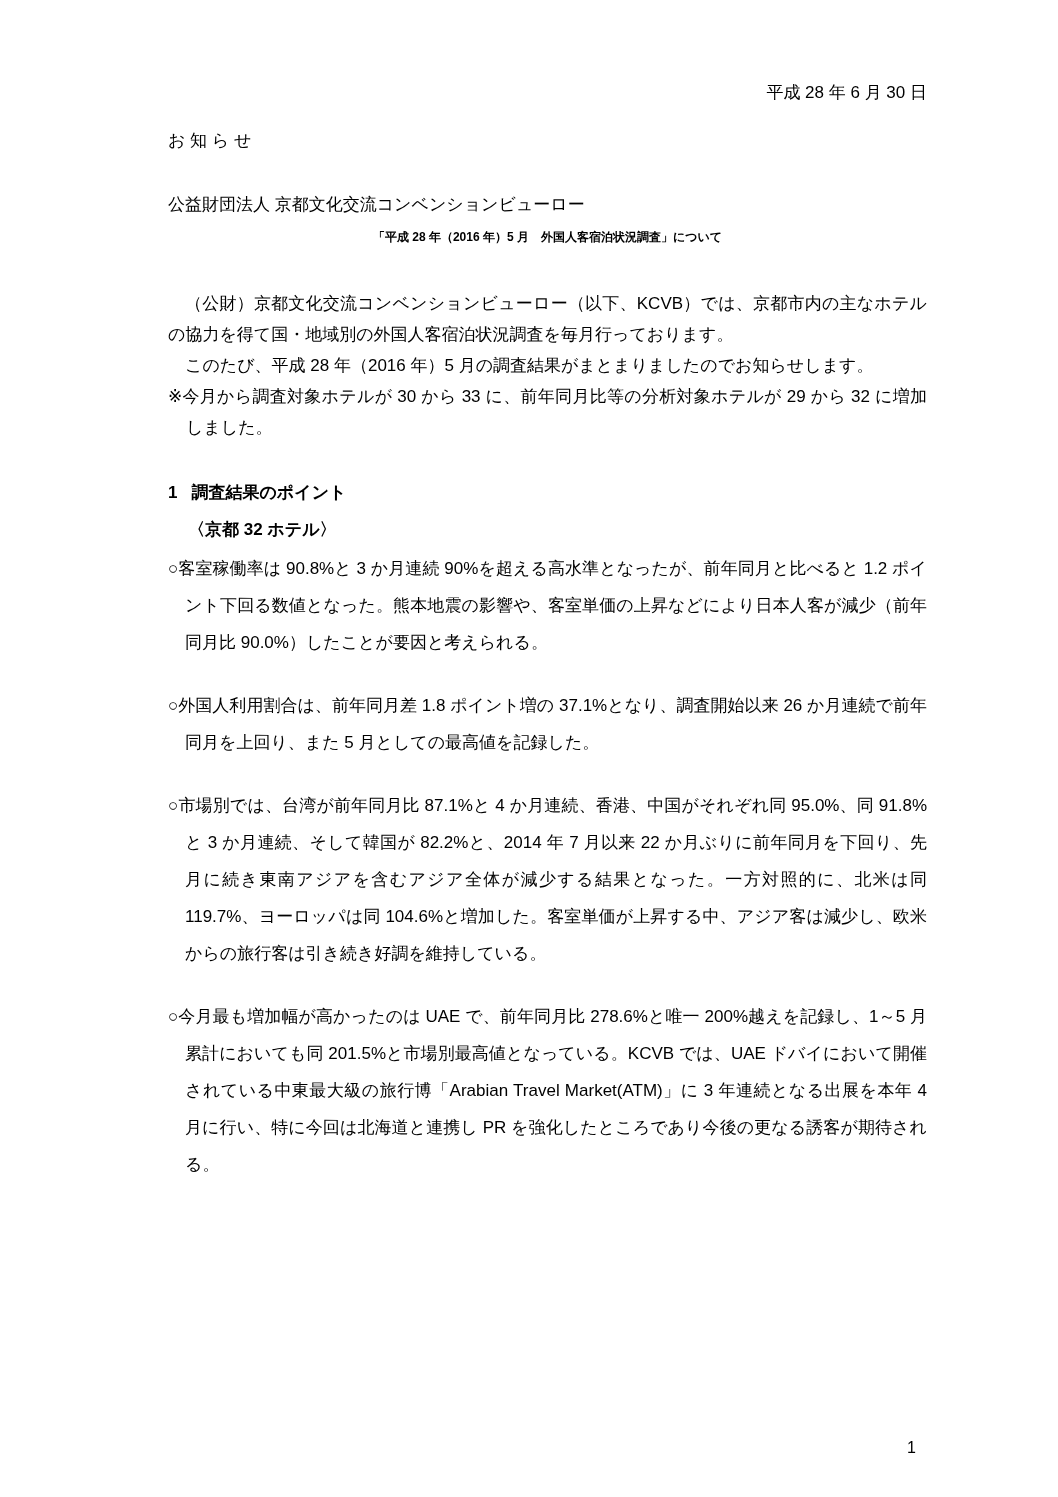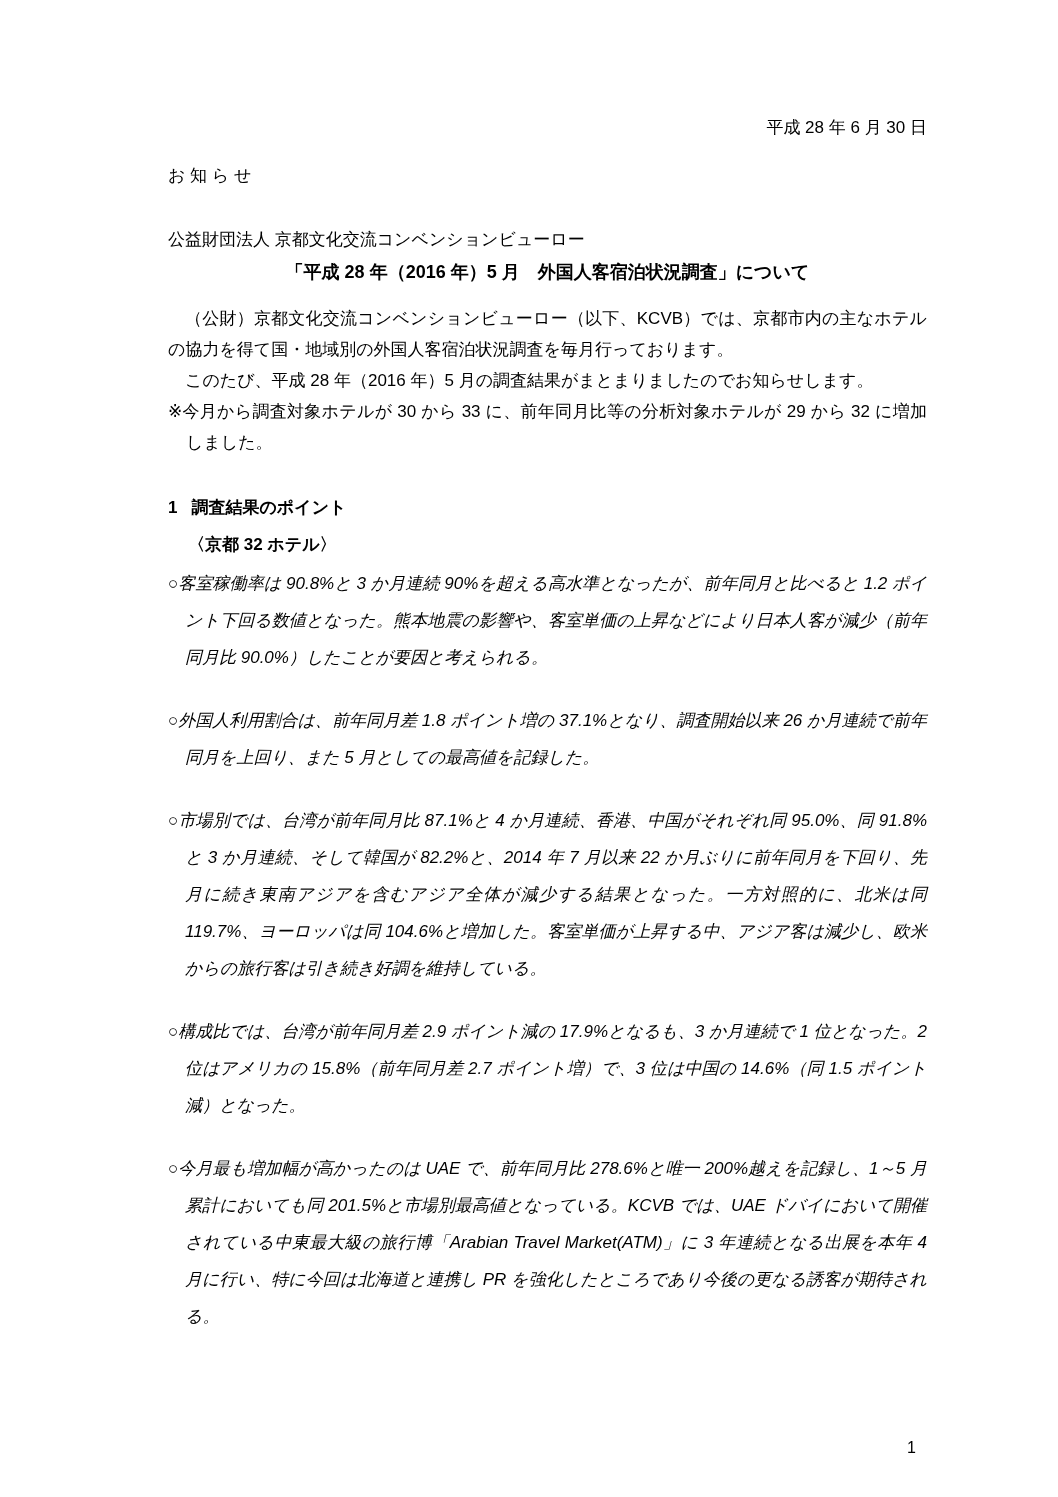--- a/index.html
+++ b/index.html
@@ -1,21 +1,21 @@
 <!DOCTYPE html>
 <html lang="ja"><head>
 <meta charset="utf-8">
 <style>
   html, body { margin: 0; padding: 0; background: #ffffff; }
   .page {
     position: relative;
     width: 1058px;
     height: 1497px;
     box-sizing: border-box;
-    padding: 112px 131px 0 168px;
+    padding: 77px 131px 0 168px;
     background: #ffffff;
     color: #000000;
     font-family: "Liberation Sans", "DejaVu Sans", sans-serif;
     font-size: 17px;
     overflow: hidden;
   }
   .page p, .page h1 { margin: 0; }
 
   .date-line {
     text-align: right;
@@ -26,51 +26,51 @@
     line-height: 32px;
   }
   .org-line {
     margin-top: 32px;
     text-align: left;
     line-height: 32px;
   }
   .doc-title {
     margin-top: 34px;
     text-align: center;
-    font-size: 18px;
+    font-size: 12px;
     font-weight: bold;
     line-height: 32px;
     white-space: nowrap;
   }
   .intro {
     line-height: 31px;
     text-align: justify;
   }
-  .intro.first { margin-top: 15px; }
+  .intro.first { margin-top: 35px; }
   .indent1 { text-indent: 17px; }
   .note-hang {
     padding-left: 18px;
     text-indent: -18px;
   }
   .section-heading {
     margin-top: 34px;
     font-weight: bold;
     line-height: 32px;
   }
   .section-heading .h-num {
     display: inline-block;
     margin-right: 14px;
   }
   .section-subheading {
     margin-top: 5px;
     margin-left: 20px;
     font-weight: bold;
     line-height: 32px;
   }
-  .bullet-list { margin-top: 4px; font-style: italic; }
+  .bullet-list { margin-top: 4px; }
   .bullet {
     margin-left: 40px;
     padding-left: 17px;
     text-indent: -17px;
     line-height: 37px;
     text-align: justify;
   }
   .bullet + .bullet { margin-top: 26px; }
   .page-number {
     position: absolute;
@@ -102,19 +102,18 @@
   <div class="section-heading">
     <span class="h-num">1</span><span>調査結果のポイント</span>
   </div>
 
   <div class="section-subheading">〈京都 32 ホテル〉</div>
 
   <div class="bullet-list">
     <p class="bullet">○客室稼働率は 90.8%と 3 か月連続 90%を超える高水準となったが、前年同月と比べると 1.2 ポイント下回る数値となった。熊本地震の影響や、客室単価の上昇などにより日本人客が減少（前年同月比 90.0%）したことが要因と考えられる。</p>
     <p class="bullet">○外国人利用割合は、前年同月差 1.8 ポイント増の 37.1%となり、調査開始以来 26 か月連続で前年同月を上回り、また 5 月としての最高値を記録した。</p>
     <p class="bullet">○市場別では、台湾が前年同月比 87.1%と 4 か月連続、香港、中国がそれぞれ同 95.0%、同 91.8%と 3 か月連続、そして韓国が 82.2%と、2014 年 7 月以来 22 か月ぶりに前年同月を下回り、先月に続き東南アジアを含むアジア全体が減少する結果となった。一方対照的に、北米は同 119.7%、ヨーロッパは同 104.6%と増加した。客室単価が上昇する中、アジア客は減少し、欧米からの旅行客は引き続き好調を維持している。</p>
-    <p class="bullet">○構成比では、台湾が前年同月差 2.9 ポイント減の 17.9%となるも、3 か月連続で 1 位となった。2 位はアメリカの 15.8%（前年同月差 2.7 ポイント増）で、3 位は中国の 14.6%（同 1.5 ポイント減）となった。</p>
     <p class="bullet">○今月最も増加幅が高かったのは UAE で、前年同月比 278.6%と唯一 200%越えを記録し、1～5 月累計においても同 201.5%と市場別最高値となっている。KCVB では、UAE ドバイにおいて開催されている中東最大級の旅行博「Arabian Travel Market(ATM)」に 3 年連続となる出展を本年 4 月に行い、特に今回は北海道と連携し PR を強化したところであり今後の更なる誘客が期待される。</p>
   </div>
 
   <div class="page-number">1</div>
 
 </div>
 
 </body></html>

